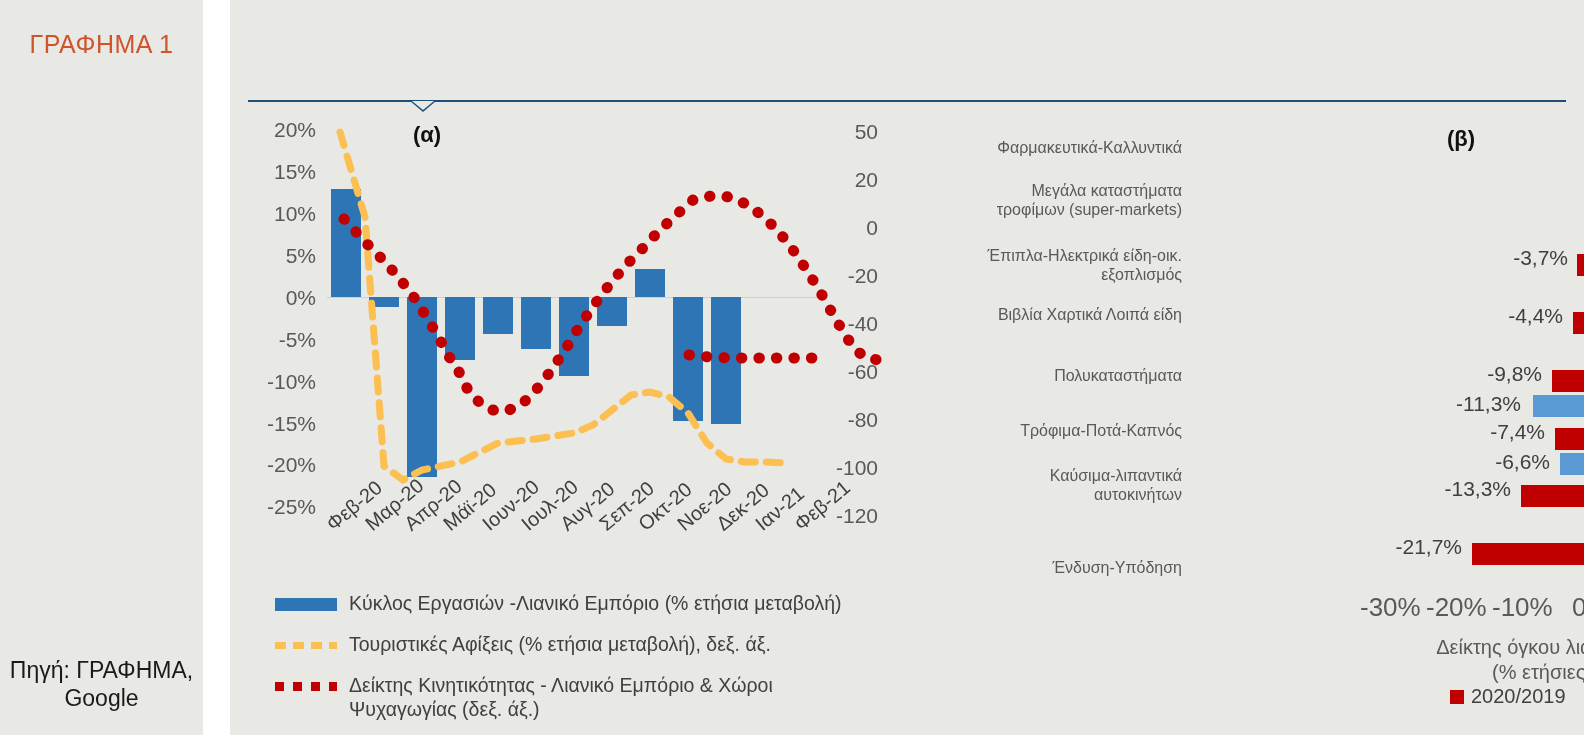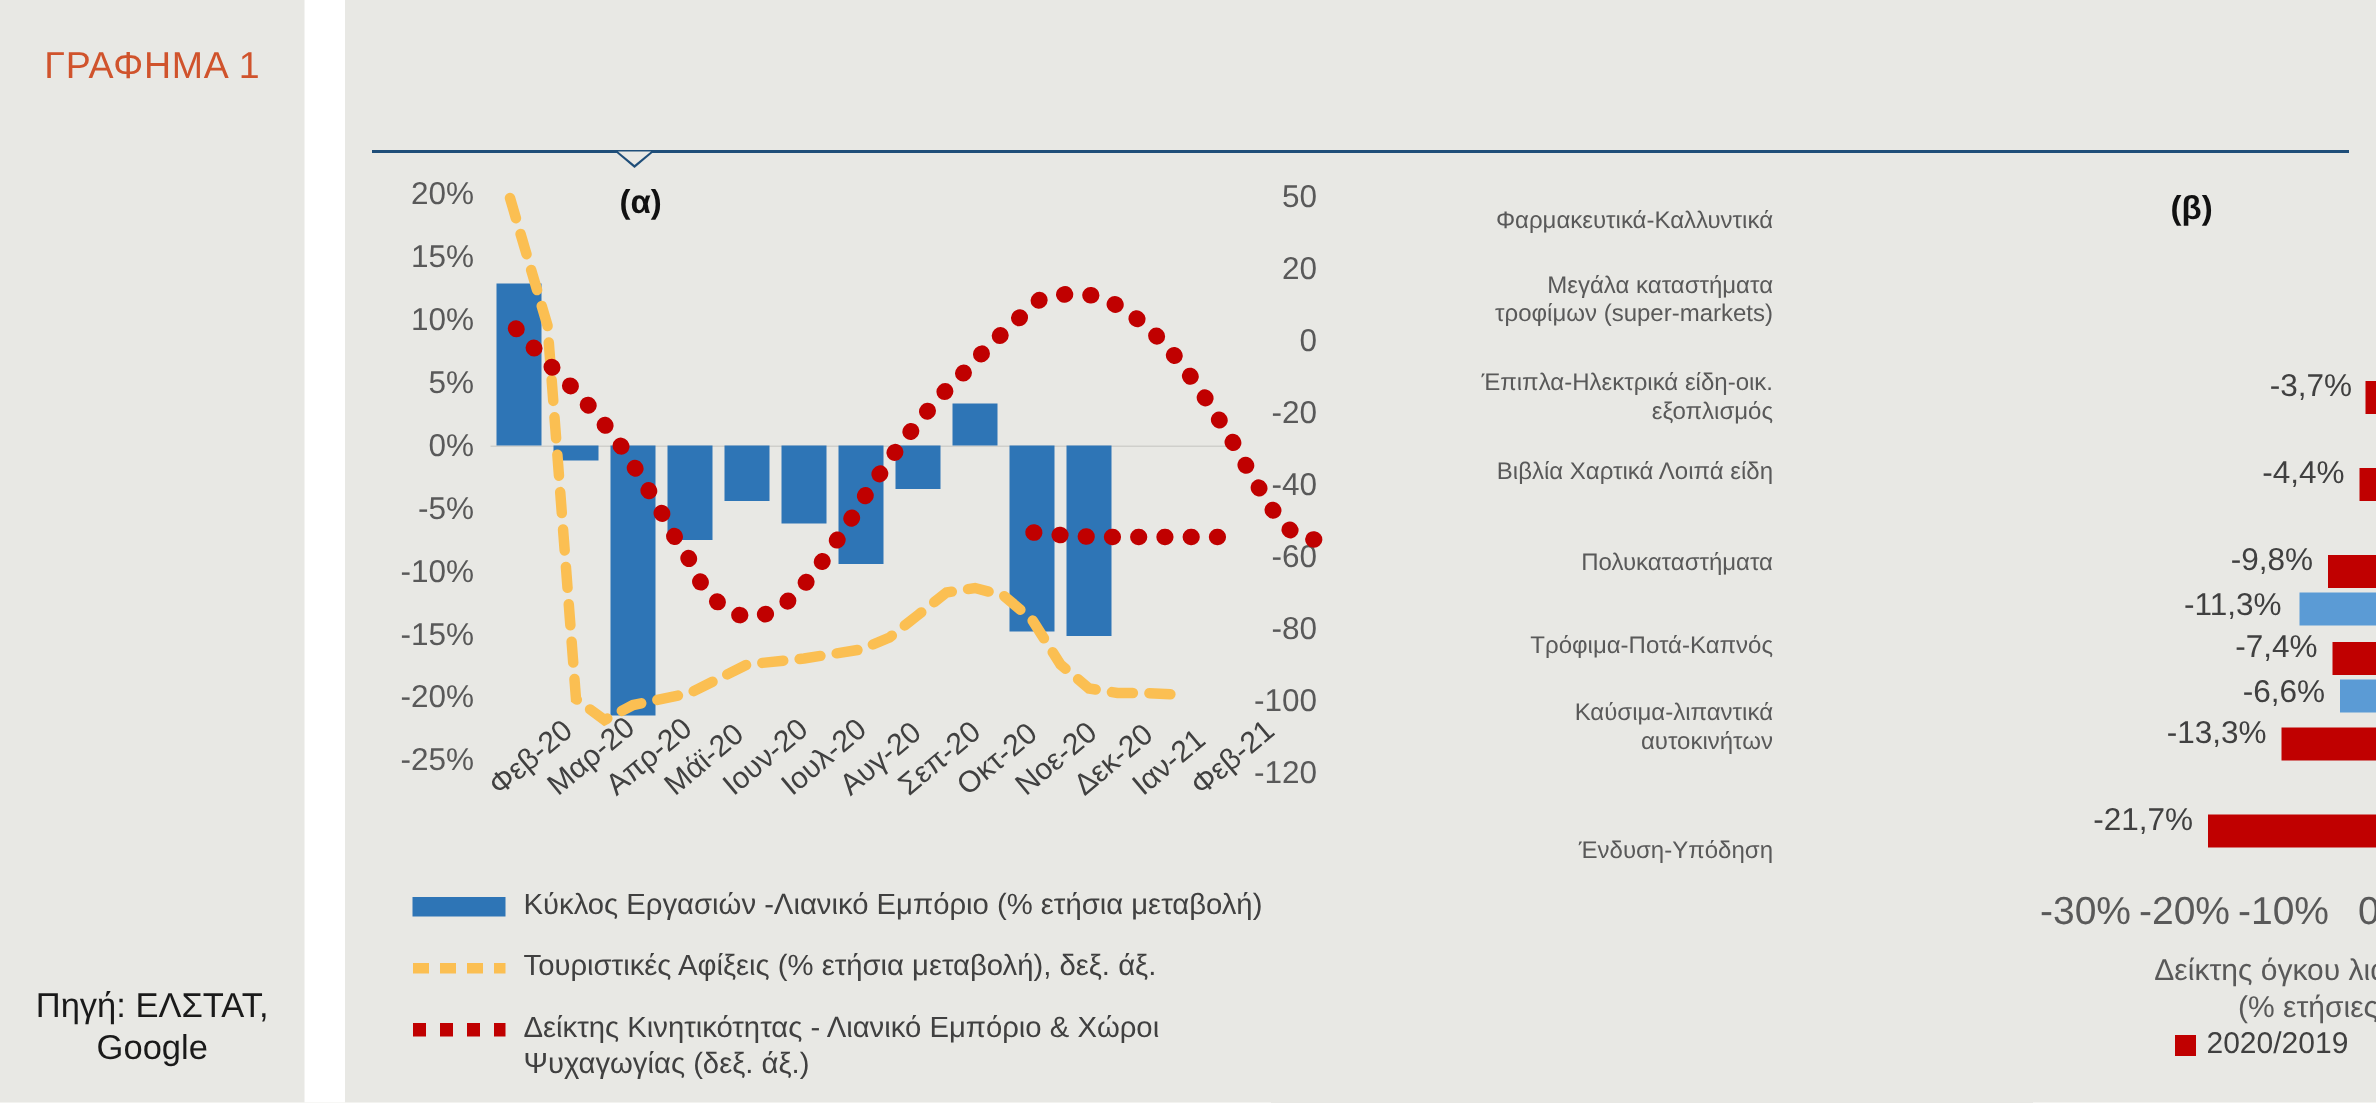--- a/index.html
+++ b/index.html
@@ -88,21 +88,21 @@
   .leg2{position:absolute;display:flex;align-items:center;gap:7px;font-size:20px;color:#404040;}
   .leg2 .sq{width:14px;height:14px;display:inline-block;}
 </style>
 </head>
 <body>
 
 <div class="page">
 
   <div class="rail">
     <div class="rail-title">ΓΡΑΦΗΜΑ 1</div>
-    <div class="rail-source" style="white-space:pre-line;">Πηγή: ΕΛΣΤΑΤ,
+    <div class="rail-source" style="white-space:pre-line;">Πηγή: ΓΡΑΦΗΜΑ,
 Google</div>
   </div>
 
   <div class="panel">
 
     <div class="title-rule"></div>
     <div class="title-notch"></div>
     <div class="title-notch-inner"></div>
 
     <div style="position:absolute;left:0;top:0;width:660px;height:735px;">

